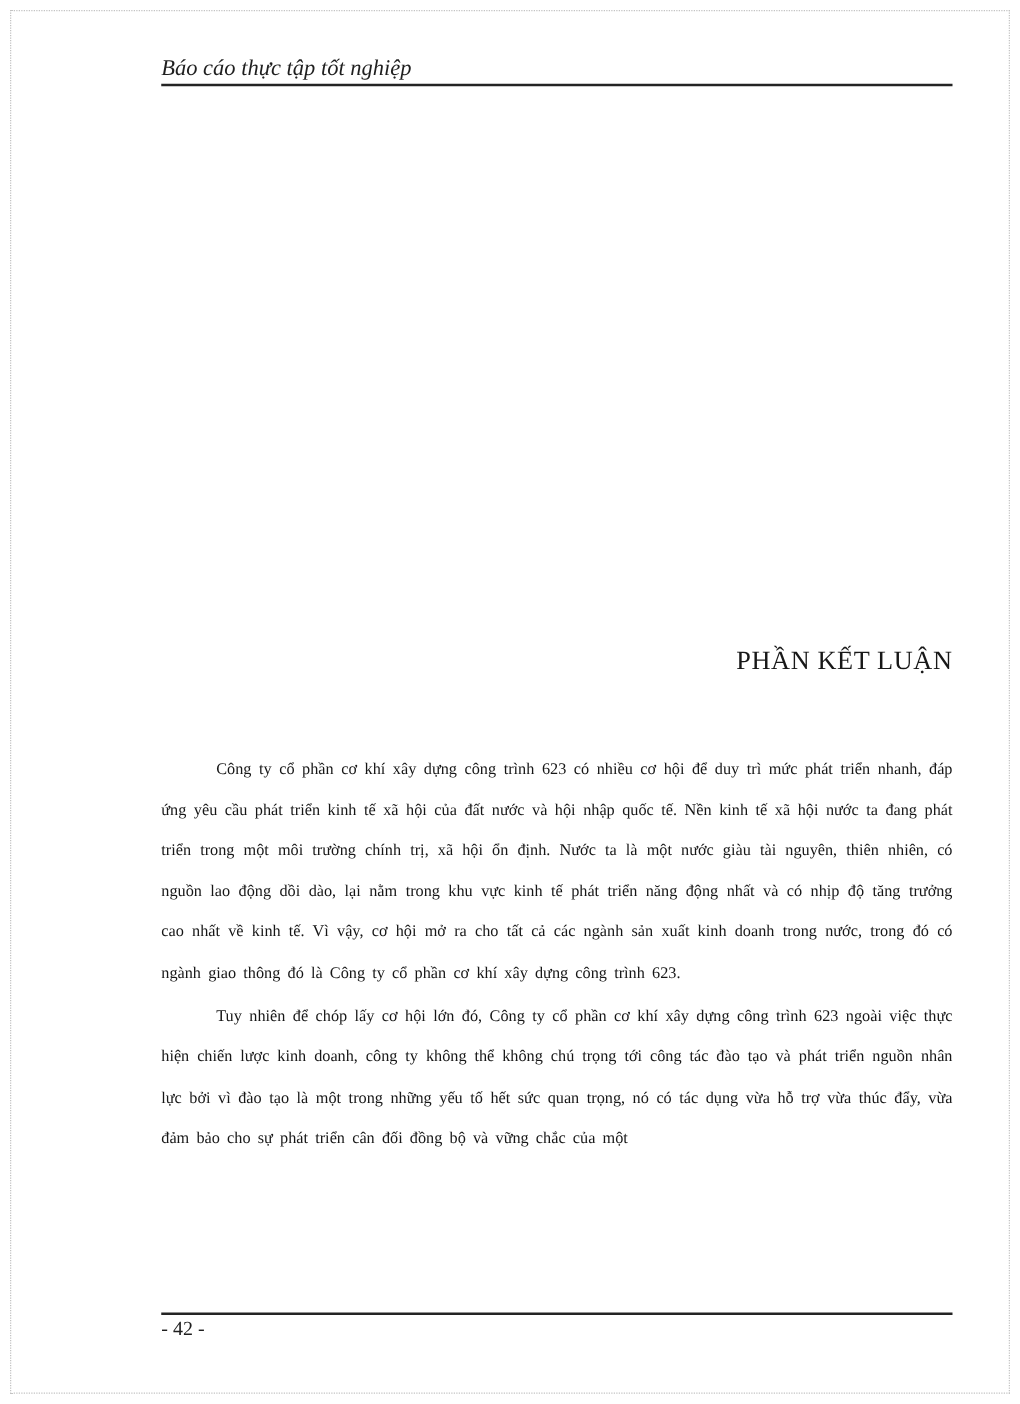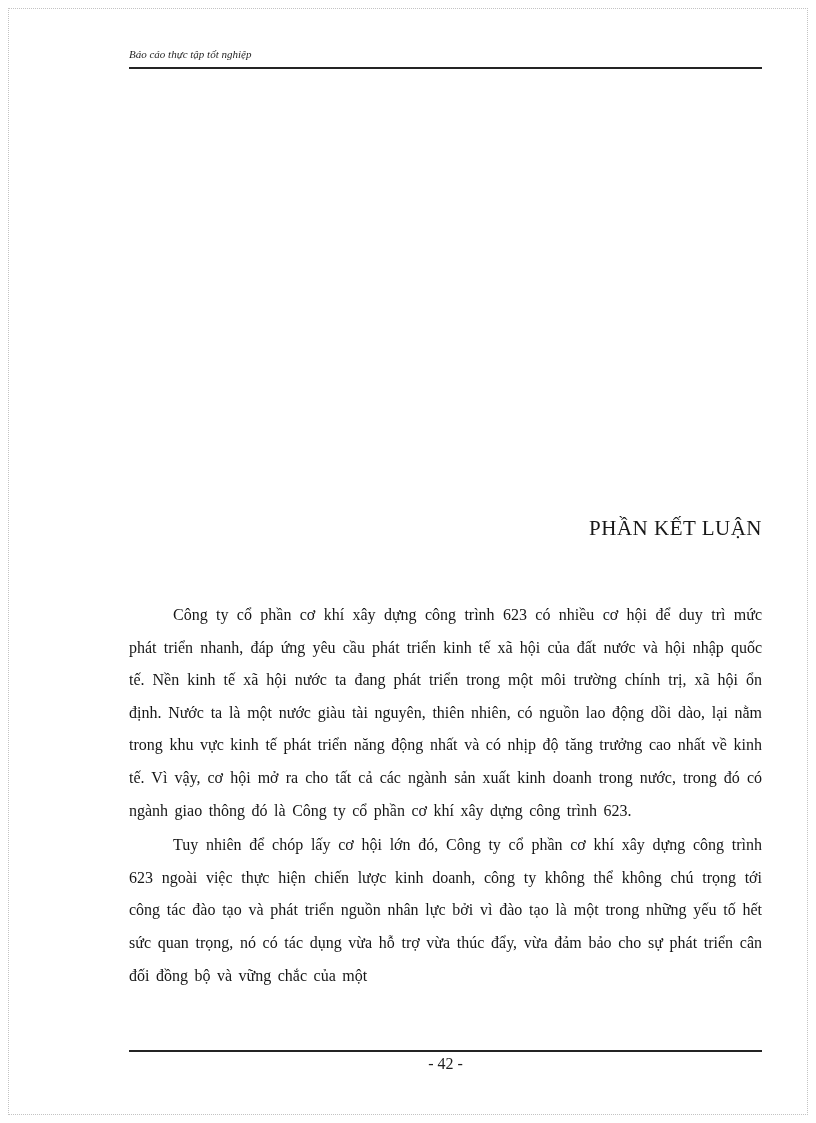--- a/index.html
+++ b/index.html
@@ -32,51 +32,51 @@
     width: 633px;
   }
   .doc-header {
     display: flex;
     justify-content: space-between;
     align-items: flex-end;
     padding-top: 45px;
     padding-bottom: 3px;
     border-bottom: 2px solid #242424;
     font-style: italic;
-    font-size: 11px;
+    font-size: 18px;
     line-height: 19px;
     color: #1f1f1f;
   }
   .doc-title {
     margin-top: 444px;
     text-align: right;
     font-size: 21px;
     line-height: 30px;
     letter-spacing: 0.5px;
     color: #181818;
   }
   .body-text {
     margin-top: 56px;
-    font-size: 16px;
+    font-size: 13px;
     line-height: 32.6px;
     text-align: justify;
     color: #161616;
   }
   .body-text p {
     margin: 0 0 2px 0;
     text-indent: 44px;
     word-spacing: 2.5px;
   }
   .doc-footer {
     position: absolute;
     top: 1050px;
     left: 129px;
     width: 633px;
     border-top: 2px solid #242424;
-    text-align: center;
+    text-align: left;
     font-size: 16px;
     padding-top: 3px;
     color: #1f1f1f;
   }
 </style>
 </head>
 <body>
 
 <div class="page">
   <div class="page-frame"></div>

